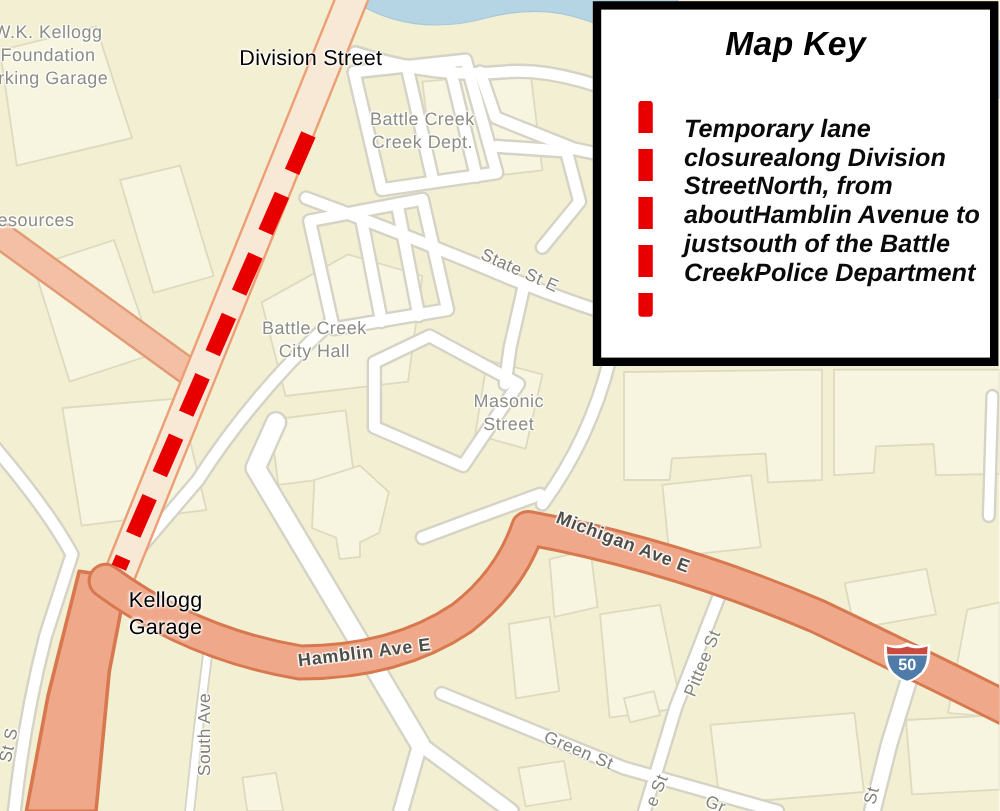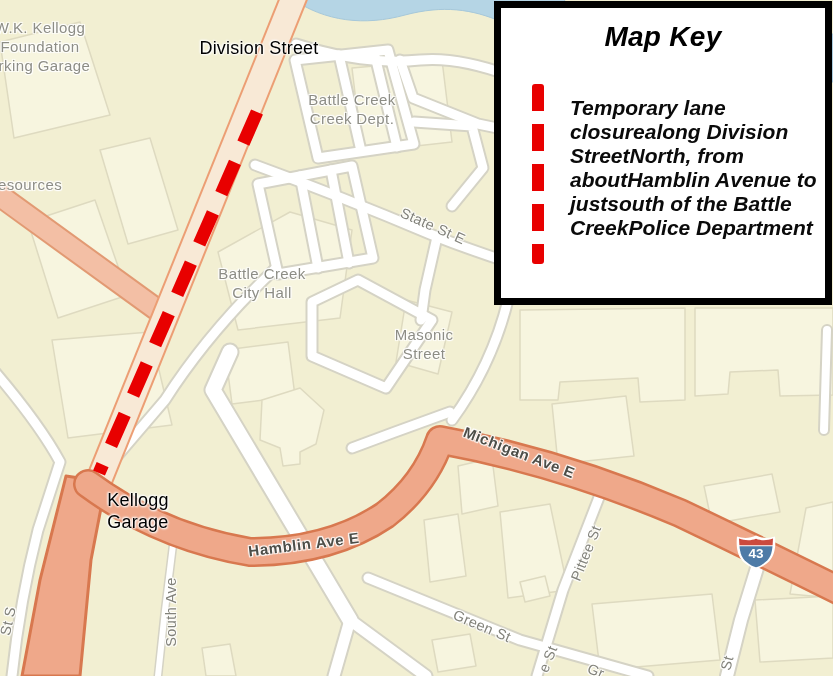--- a/index.html
+++ b/index.html
@@ -210,21 +210,21 @@
       <span class="tline">Kellogg</span>
       <span class="tline">Garage</span>
     </div>
 
   <div id="i94">
     <svg width="42" height="34" viewBox="0 0 42 34">
       <path d="M21,0.5 C27,3.5 34,3.5 40,1.5 C41,10 40,20 34.5,26 C29.5,31 24,33.2 21,33.8 C18,33.2 12.5,31 7.5,26 C2,20 1,10 2,1.5 C8,3.5 15,3.5 21,0.5 Z" fill="#ffffff"></path>
       <path d="M4,3.6 C10,5.8 16,5.8 21,3.8 C26,5.8 32,5.8 38,3.6 L37.6,10.2 L4.4,10.2 Z" fill="#cb4a3e"></path>
       <path d="M4.5,11.2 L37.5,11.2 C37,18 35,23 31,26.5 C27,30 24,31.6 21,32.2 C18,31.6 15,30 11,26.5 C7,23 5,18 4.5,11.2 Z" fill="#4e7ba7"></path>
     </svg>
-    <span class="route">43</span>
+    <span class="route">50</span>
   </div>
 
   <div id="map-key">
     <div id="map-key-title">Map Key</div>
     <div id="key-dash"></div>
     <div id="key-text"><span class="tline">Temporary lane closure</span><span class="tline">along Division Street</span><span class="tline">North, from about</span><span class="tline">Hamblin Avenue to just</span><span class="tline">south of the Battle Creek</span><span class="tline">Police Department</span></div>
   </div>
 
 </div>
 

